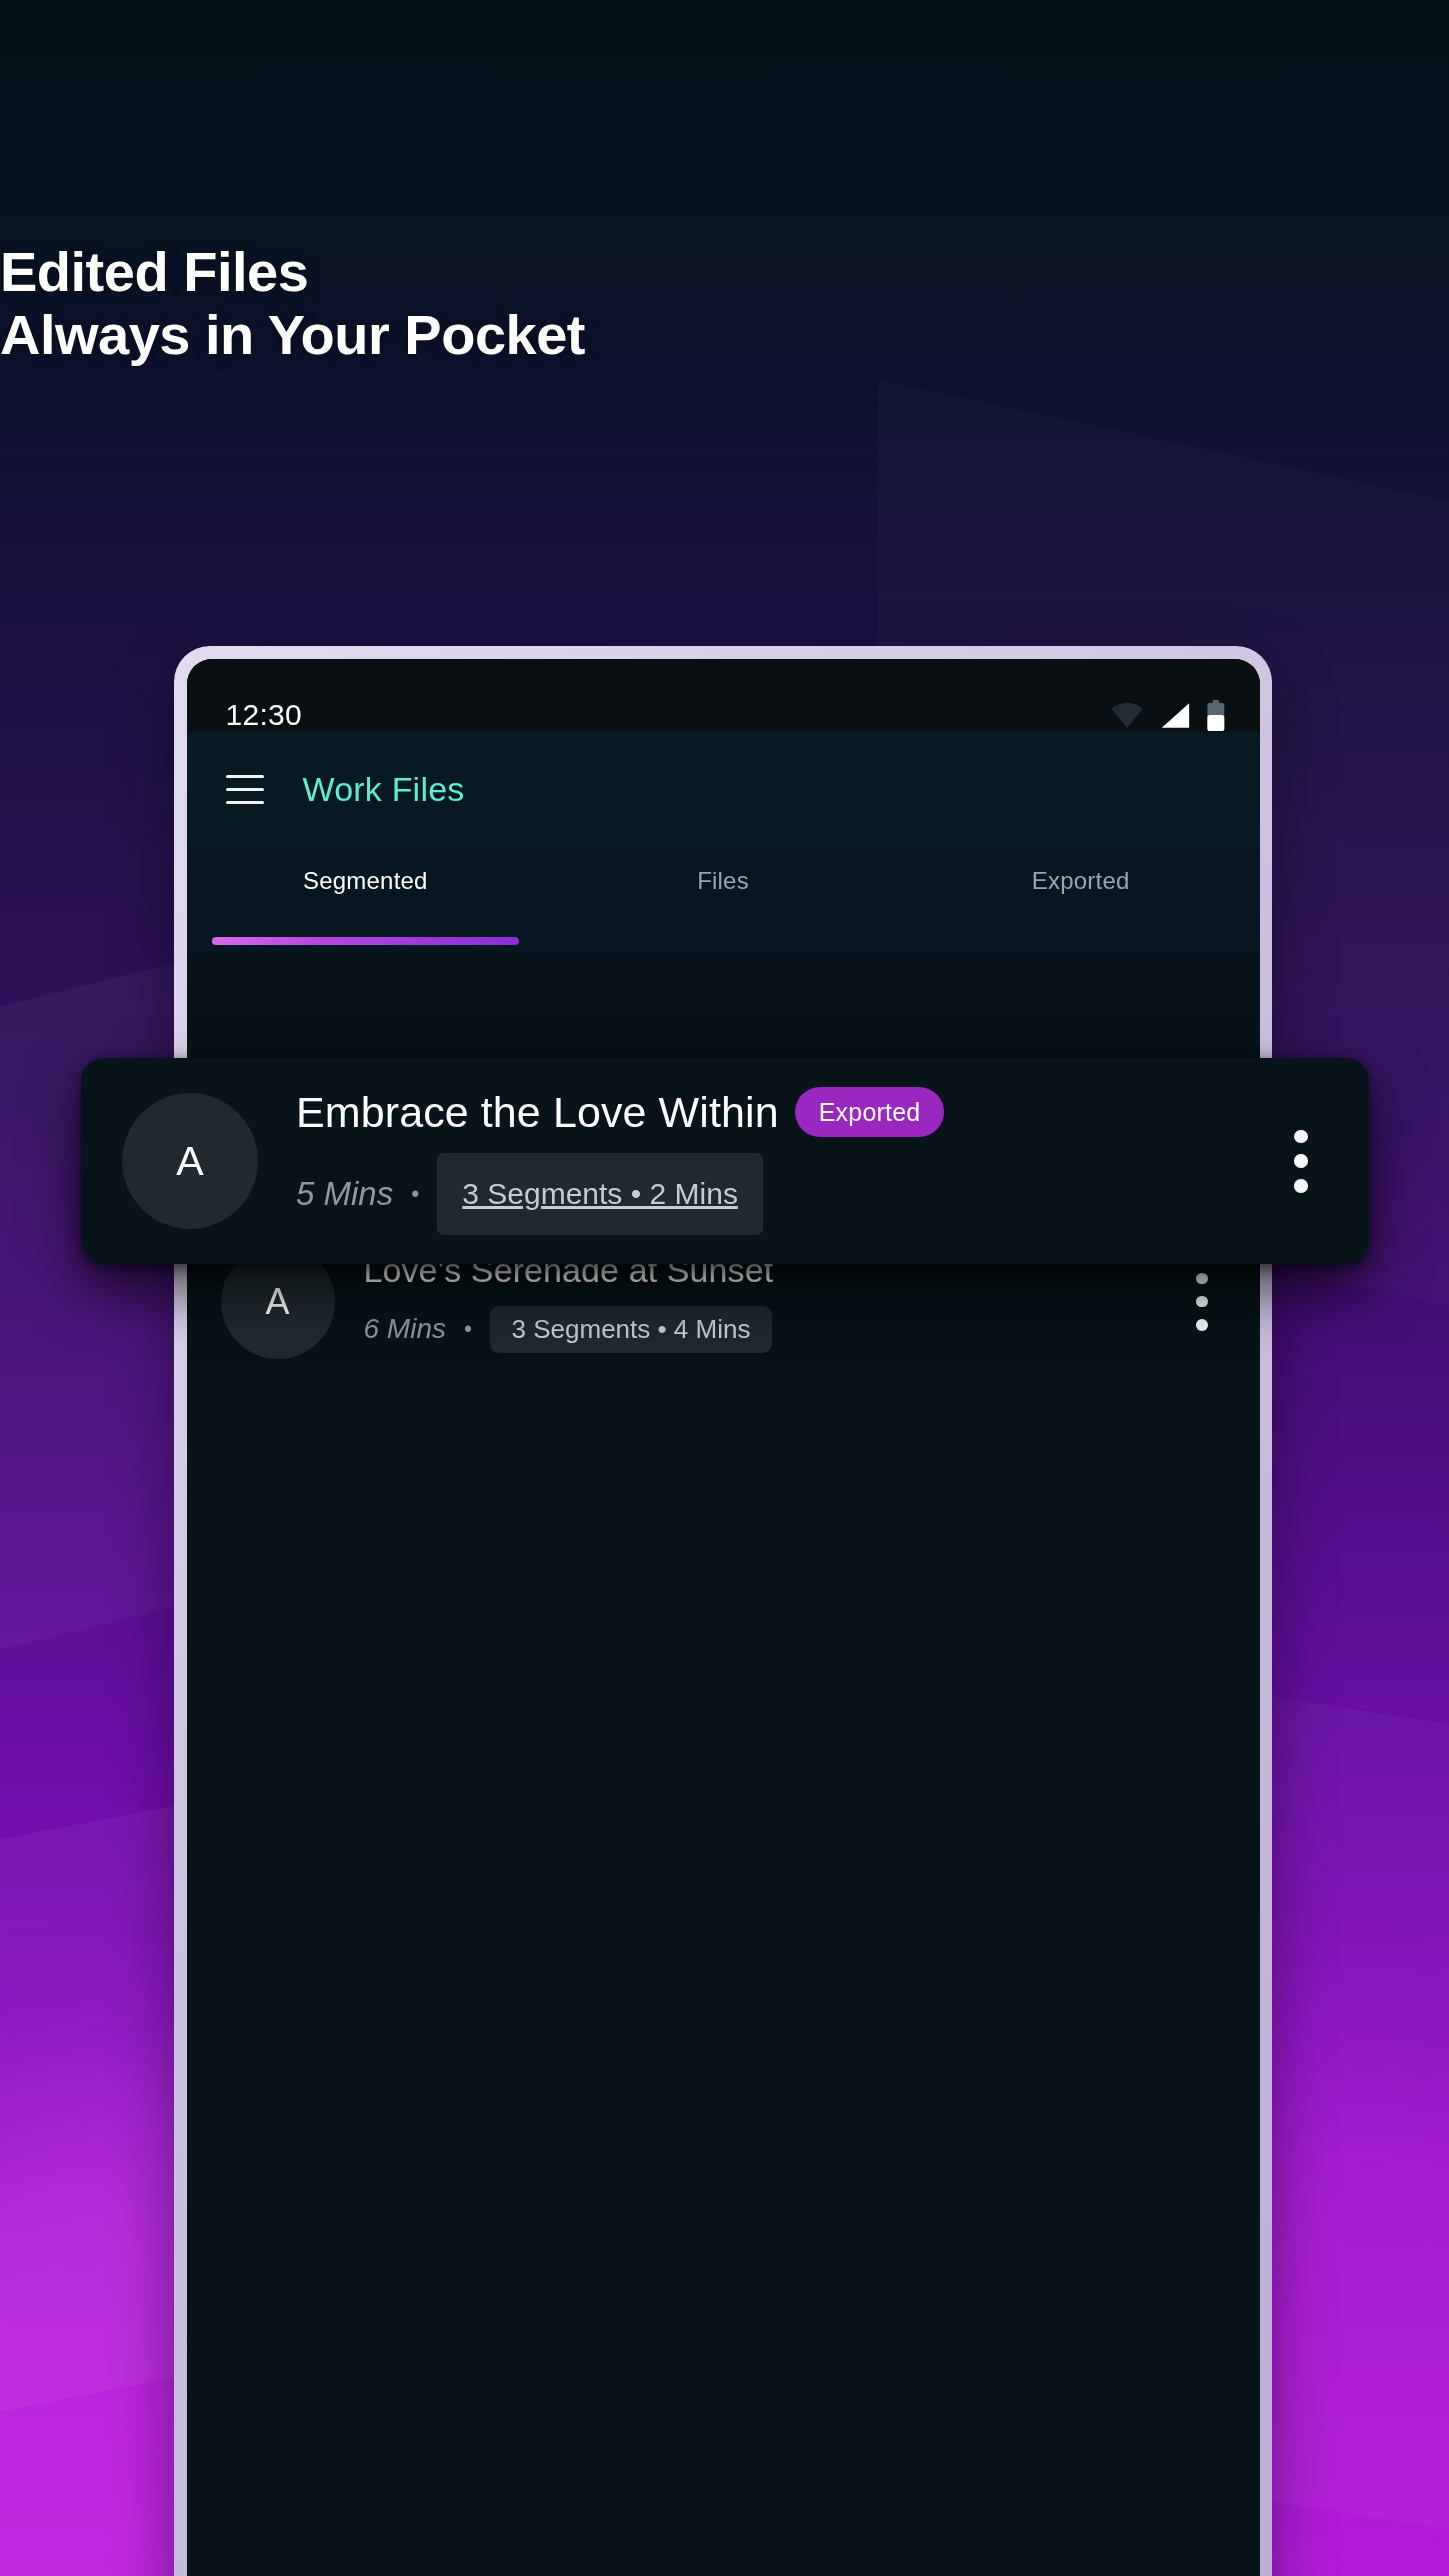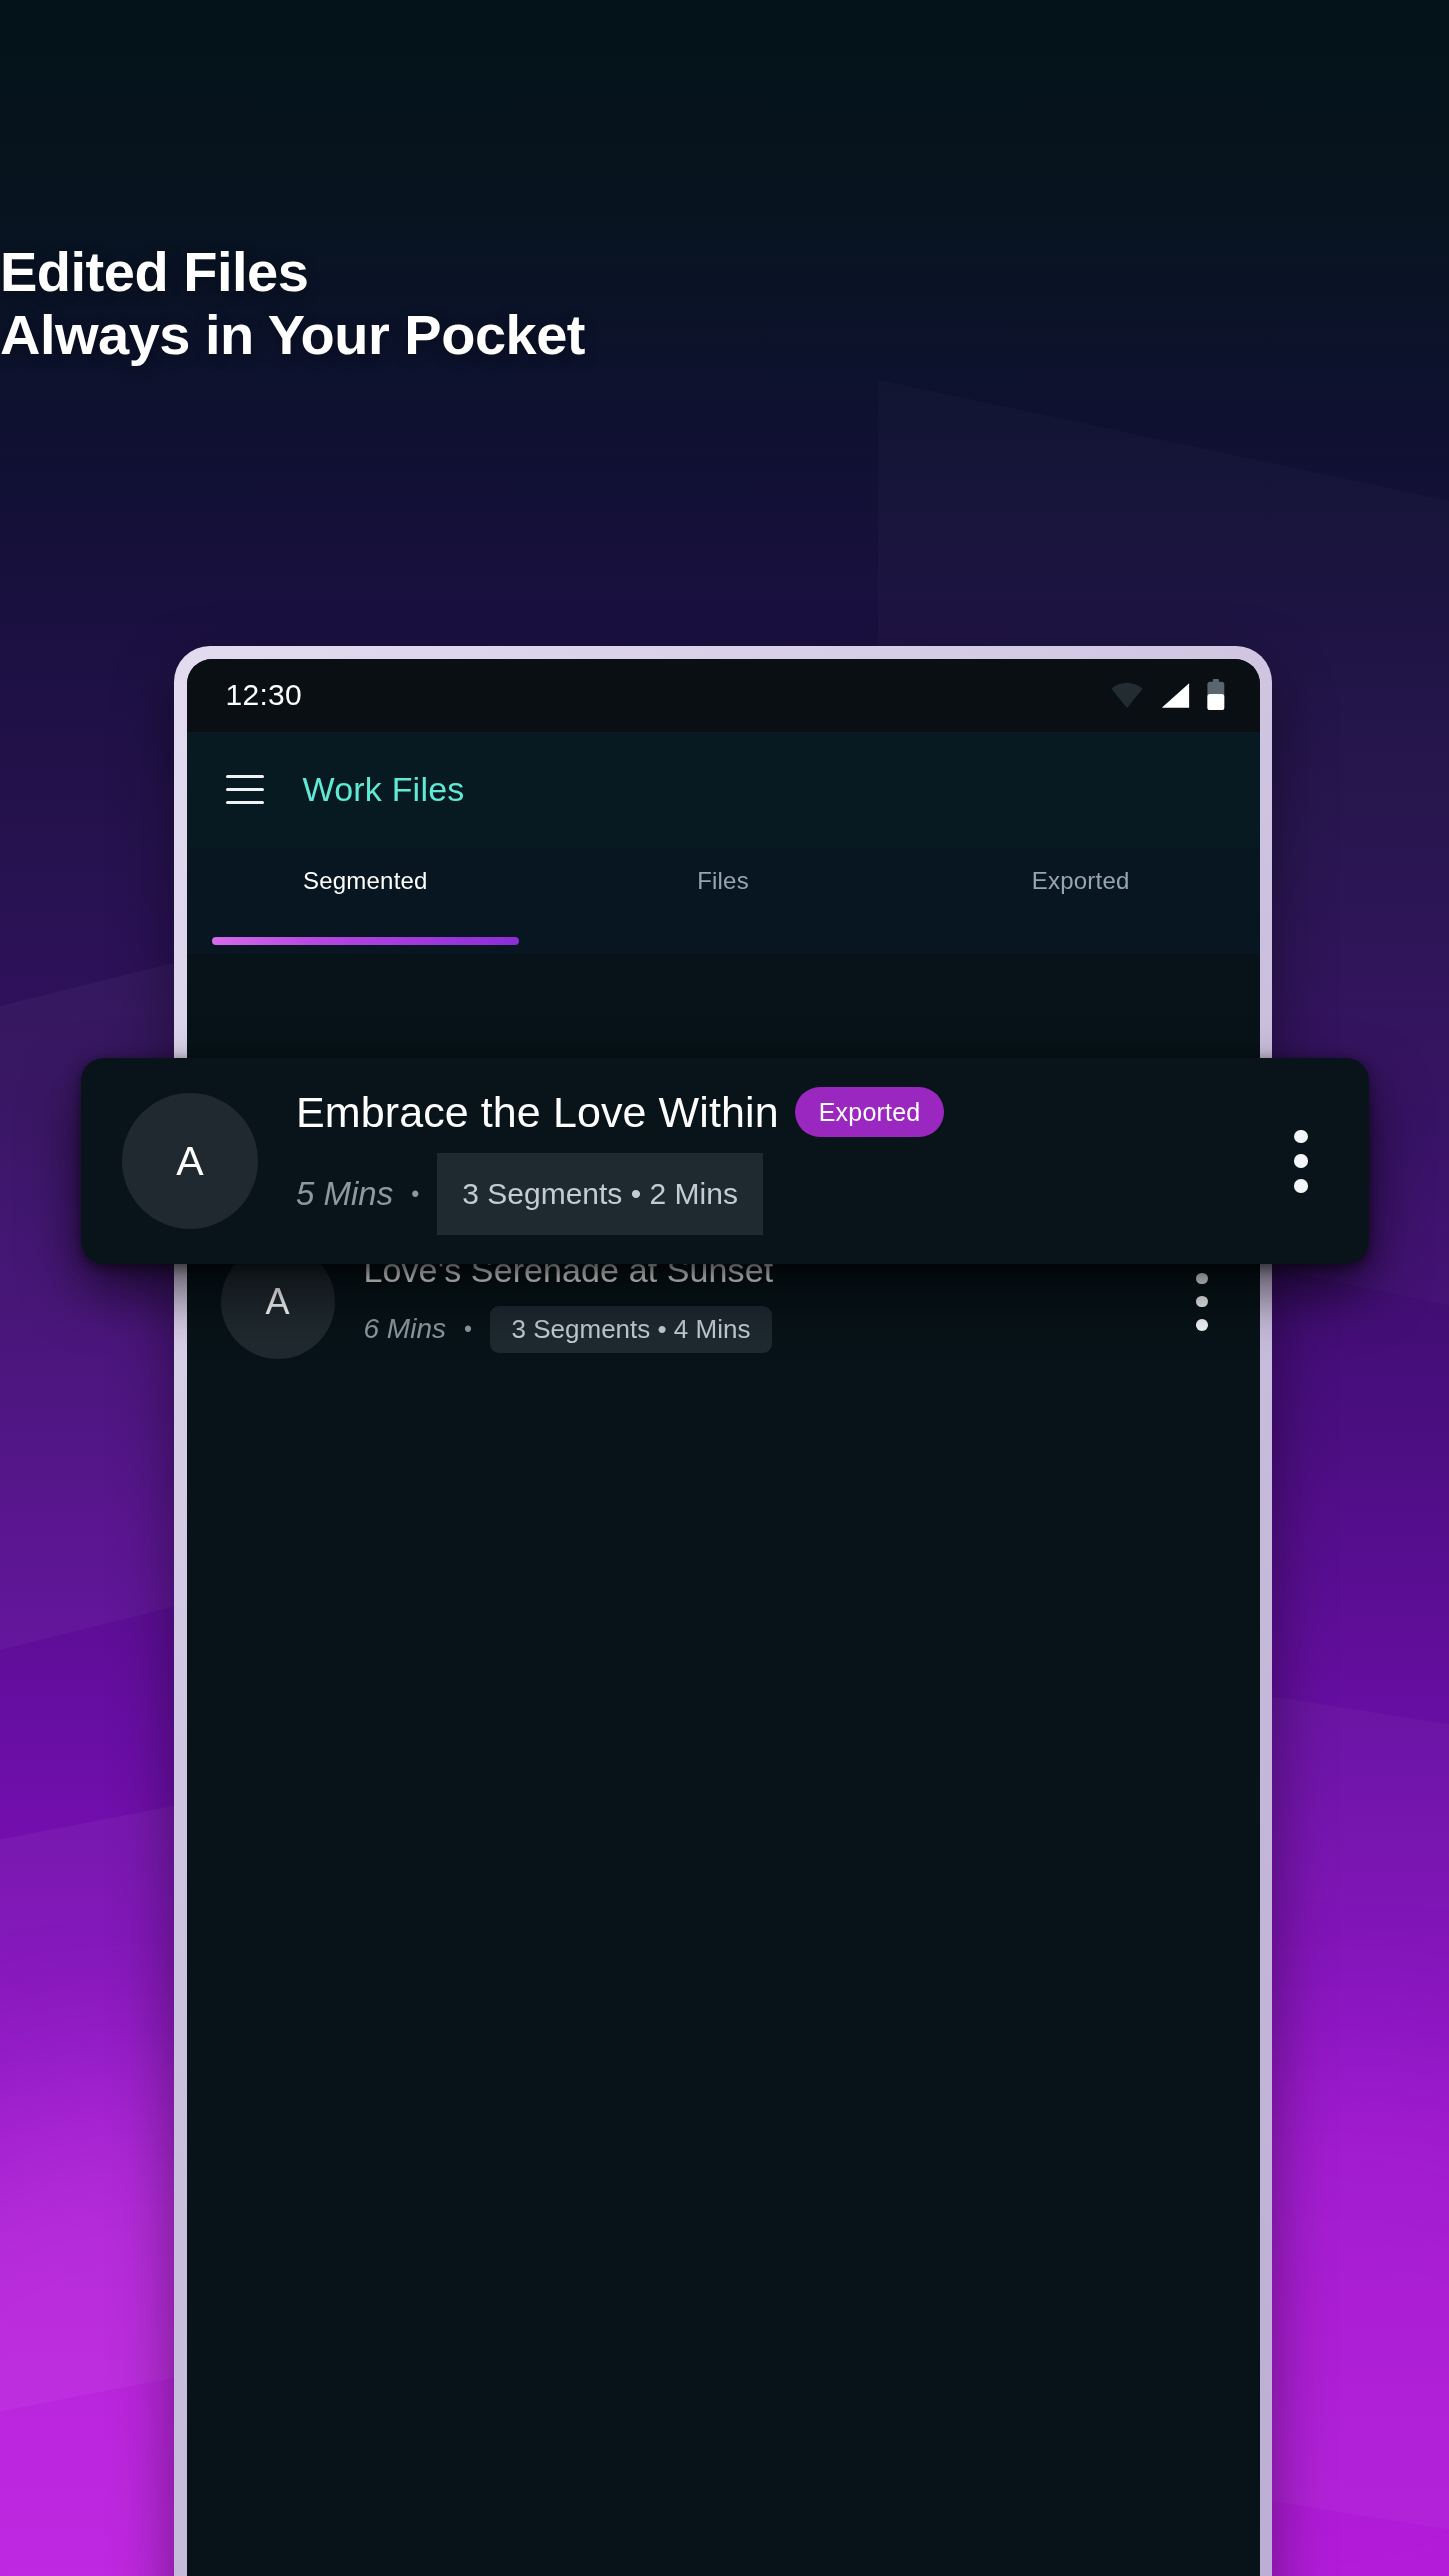--- a/index.html
+++ b/index.html
@@ -97,21 +97,21 @@
     width:100%; height:100%;
     border-radius:25px 25px 0 0;
     background:#071318;
     overflow:hidden;
   }
 
   
   #statusbar {
     height:73px;
     background:#0a0f14;
-    display:flex; align-items:center;
+    display:flex; align-items:flex-end;
     padding:0 34px 0 39px;
   }
   #clock {
     color:#ffffff;
     font-size:30px;
     letter-spacing:0.3px;
   }
   #sysicons {
     margin-left:auto;
     display:flex; align-items:center; gap:16px;
@@ -261,21 +261,21 @@
     box-shadow:0 27px 57px rgba(0,0,0,0.62), 0 3.6px 12.5px rgba(0,0,0,0.5);
     display:flex; align-items:center;
     padding:29px 36px 29px 41px;
     z-index:40;
   }
   #featured .avatar { width:136px; height:136px; font-size:41px; }
   #featured .rowmain { padding-left:38px; }
   #featured .rowtitle { font-size:43px; }
   #featured .badge { font-size:25px; padding:10.7px 24px; }
   #featured .dur { font-size:33px; }
-  #featured .chip { font-size:30px; padding:24px 25px; border-radius:0; }
+  #featured .chip { font-size:30px; padding:24px 25px; border-radius:7px;text-decoration:underline; }
   #featured .kebab { width:64px; }
   #featured .kebab i { width:13.4px; height:13.4px; }
 </style>
 </head>
 <body>
 
 <div id="stage">
 
   <div class="glow g1"></div>
   <div class="glow g2"></div>

